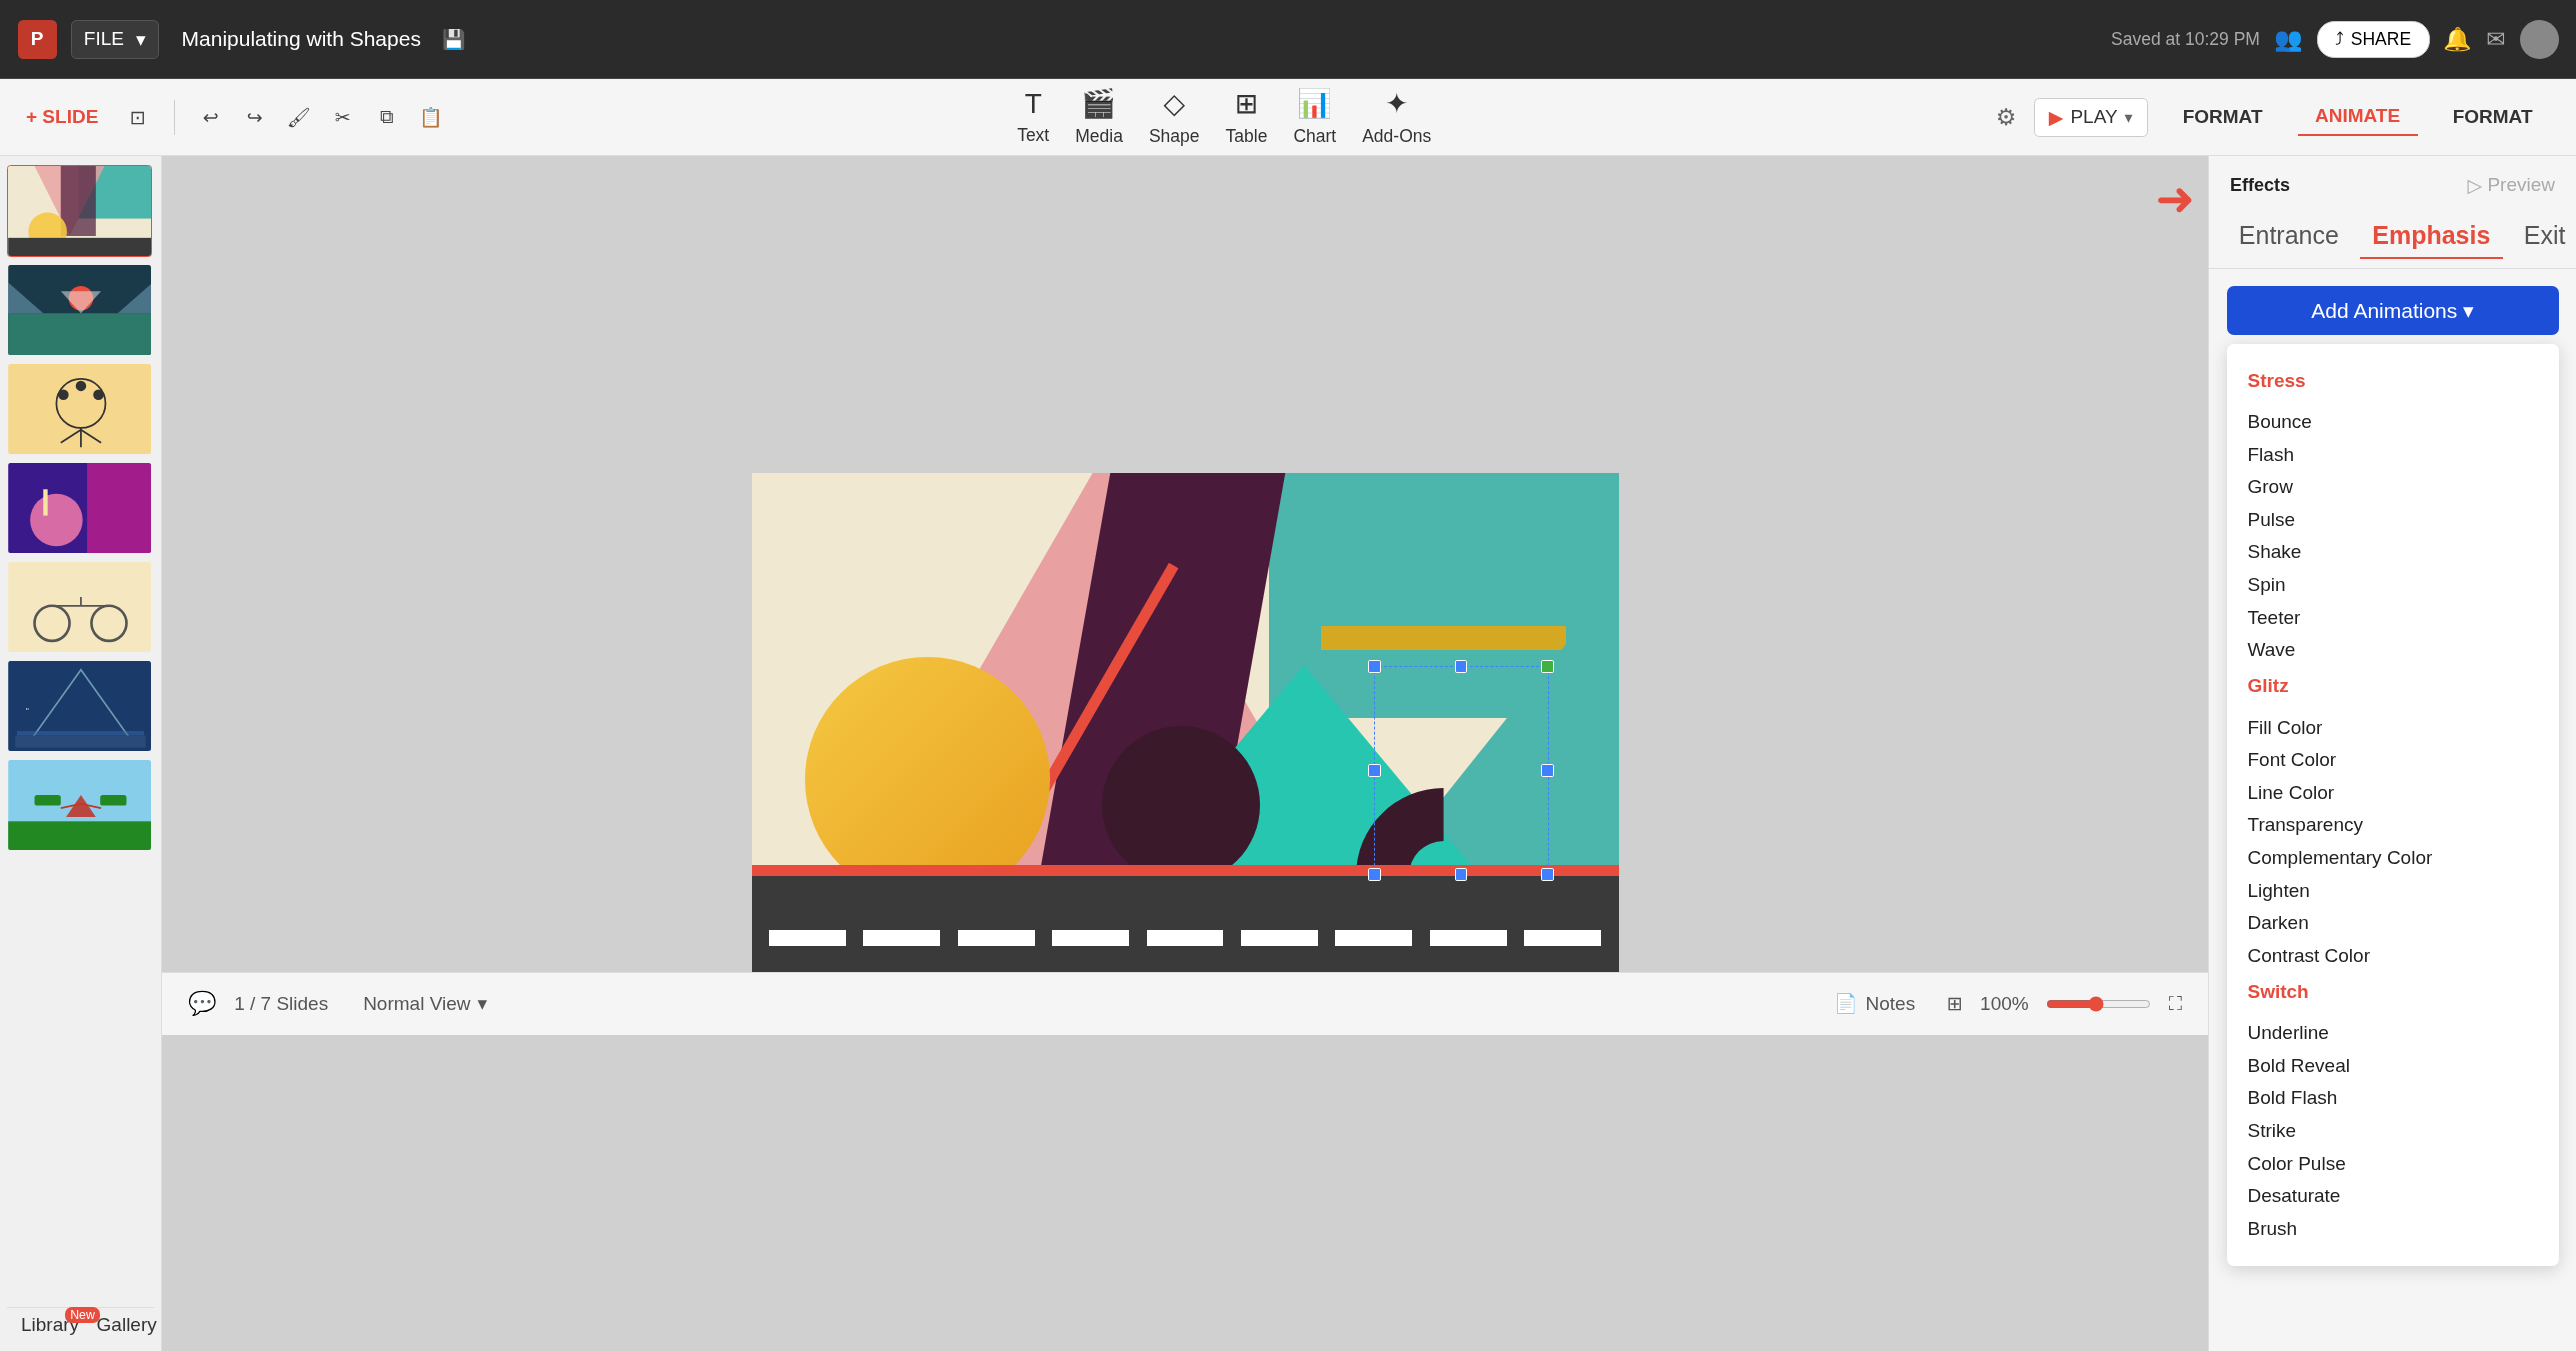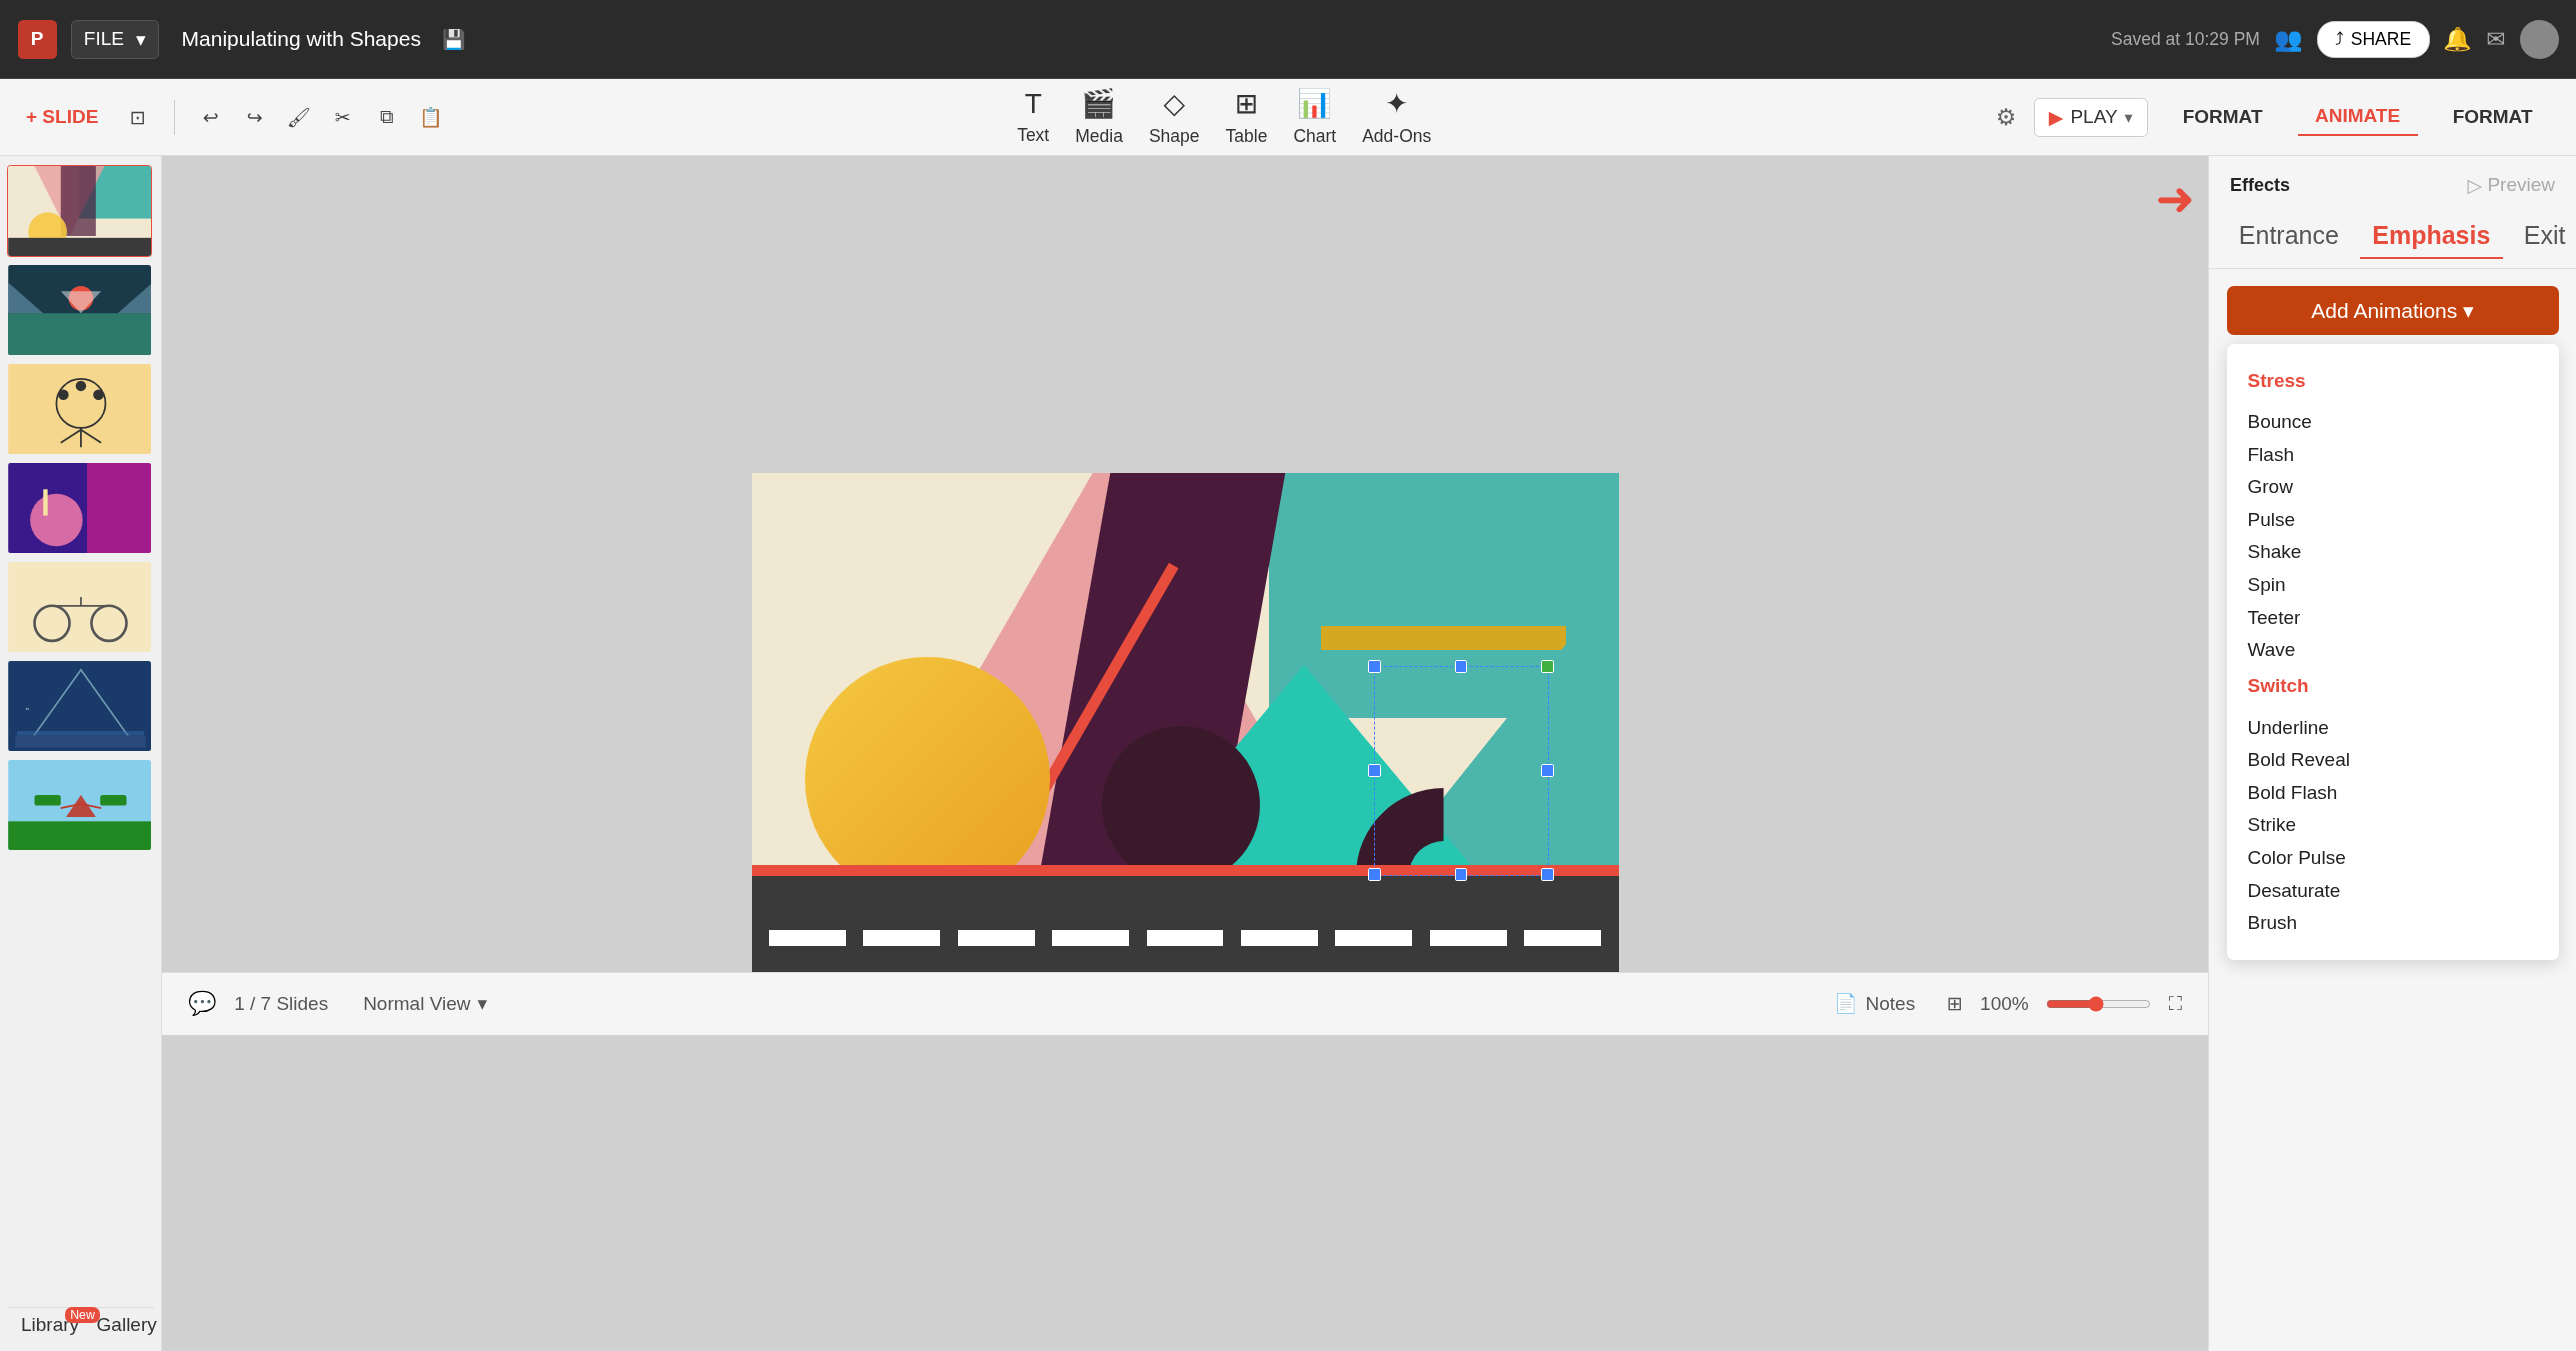--- a/index.html
+++ b/index.html
@@ -98,21 +98,21 @@
     #fullscreen-icon { font-size: 19px; color: #555; cursor: pointer; }
 
     
     #right-panel { width: 368px; background: #f5f5f5; border-left: 0.9px solid #ddd; display: flex; flex-direction: column; }
     #effects-header { display: flex; align-items: center; justify-content: space-between; padding: 17.5px 21px 8.8px; }
     #effects-title { font-size: 18px; font-weight: 600; color: #222; }
     #preview-btn { font-size: 19px; color: #aaa; cursor: pointer; display: flex; align-items: center; gap: 5.3px; }
     #effects-tabs { display: flex; padding: 8.8px 17.5px; gap: 8.8px; border-bottom: 0.9px solid #ddd; }
     .effect-tab { padding: 7px 12.3px; font-size: 25px; cursor: pointer; color: #555; }
     .effect-tab.active { color: #e74c3c; border-bottom: 2.6px solid #e74c3c; font-weight: 600; }
-    #add-animations-btn { margin: 17.5px 17.5px 8.8px; background: #c2410c; color: white; border: none; border-radius: 7px; padding: 12.3px 21px; font-size: 21px; cursor: pointer; display: flex; align-items: center; justify-content: center; gap: 8.8px; width: calc(100% - 35px); }
+    #add-animations-btn { margin: 17.5px 17.5px 8.8px; background: #1d4ed8; color: white; border: none; border-radius: 7px; padding: 12.3px 21px; font-size: 21px; cursor: pointer; display: flex; align-items: center; justify-content: center; gap: 8.8px; width: calc(100% - 35px); }
 
     
     #dropdown-panel { background: white; margin: 0 17.5px; border-radius: 7px; box-shadow: 0 3.5px 17.5px rgba(0,0,0,0.15); padding: 26px 21px 21px; }
     #dropdown-cols { display: grid; grid-template-columns: 1fr; gap: 8.8px; }
     .col-header { font-size: 19px; font-weight: 700; color: #e74c3c; margin-bottom: 14px; }
     .col-item { font-size: 19px; color: #222; padding: 5.3px 0; cursor: pointer; }
     .dropdown-col { display: flex; flex-direction: column; }
   </style>
 </head>
 <body>
@@ -370,20 +370,31 @@
           <div class="col-item">Bounce</div>
           <div class="col-item">Flash</div>
           <div class="col-item">Grow</div>
           <div class="col-item">Pulse</div>
           <div class="col-item">Shake</div>
           <div class="col-item">Spin</div>
           <div class="col-item">Teeter</div>
           <div class="col-item">Wave</div>
         </div>
 
+        <div class="dropdown-col">
+          <div class="col-header">Glitz</div>
+          <div class="col-item">Fill Color</div>
+          <div class="col-item">Font Color</div>
+          <div class="col-item">Line Color</div>
+          <div class="col-item">Transparency</div>
+          <div class="col-item">Complementary Color</div>
+          <div class="col-item">Lighten</div>
+          <div class="col-item">Darken</div>
+          <div class="col-item">Contrast Color</div>
+        </div>
 
         <div class="dropdown-col">
           <div class="col-header">Switch</div>
           <div class="col-item">Underline</div>
           <div class="col-item">Bold Reveal</div>
           <div class="col-item">Bold Flash</div>
           <div class="col-item">Strike</div>
           <div class="col-item">Color Pulse</div>
           <div class="col-item">Desaturate</div>
           <div class="col-item">Brush</div>

